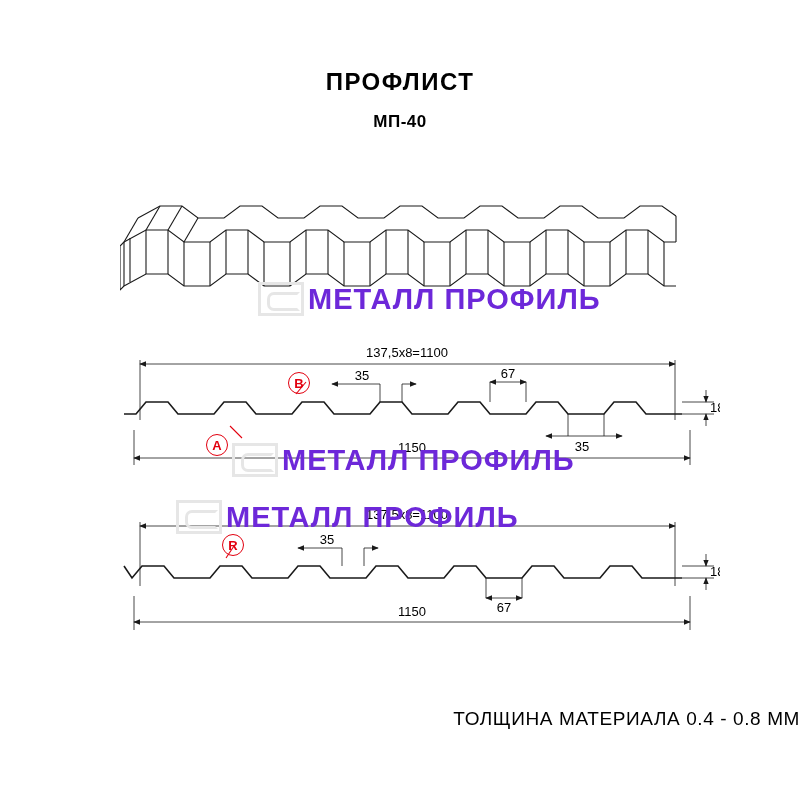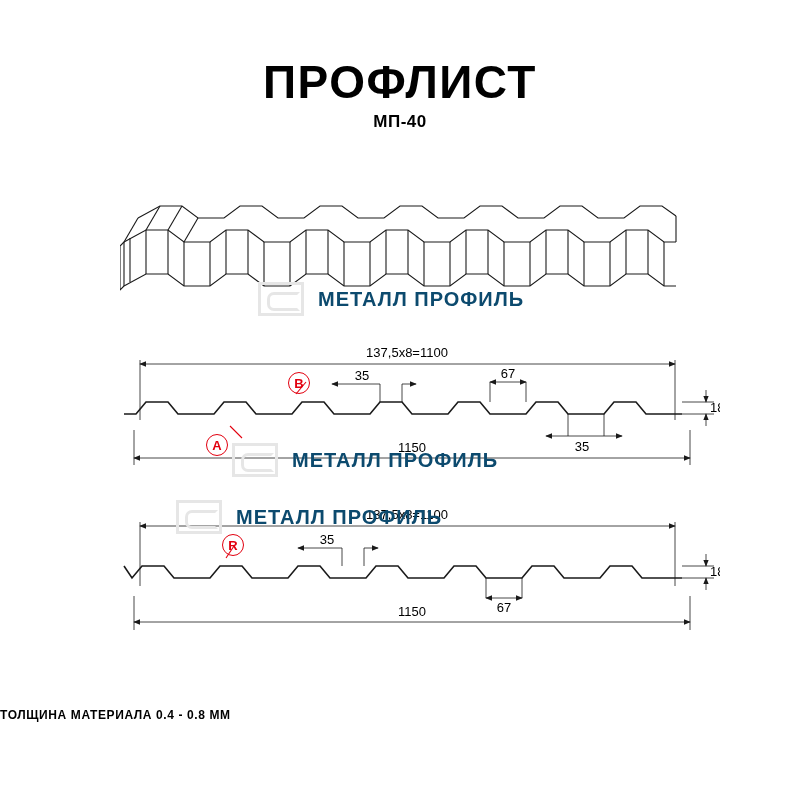--- a/index.html
+++ b/index.html
@@ -21,50 +21,50 @@
   }
   
   .title-block {
     position: absolute;
     left: 0;
     right: 0;
     top: 62px;
     text-align: center;
   }
   .title {
-    font-size: 46px;
+    font-size: 24px;
     font-weight: bold;
     letter-spacing: 1.5px;
     line-height: 40px;
   }
   .subtitle {
     font-size: 17px;
     font-weight: bold;
     letter-spacing: 0.5px;
     margin-top: 10px;
   }
   .footer-note {
     position: absolute;
     left: 0;
     right: 0;
     top: 708px;
-    text-align: left;
-    font-size: 12px;
-    font-weight: bold;
+    text-align: right;
+    font-size: 19px;
+    font-weight: normal;
     letter-spacing: 0.6px;
   }
   
   .wm {
     position: absolute;
     display: flex;
     align-items: center;
-    gap: 14px;
-    color: #0c4a6e;
-    font-weight: bold;
-    font-size: 20px;
+    gap: 4px;
+    color: #6d28d9;
+    font-weight: bold;
+    font-size: 29px;
     letter-spacing: 1px;
     white-space: nowrap;
     user-select: none;
   }
   .wm .wm-logo {
     width: 46px;
     height: 34px;
     position: relative;
     flex: 0 0 auto;
   }

